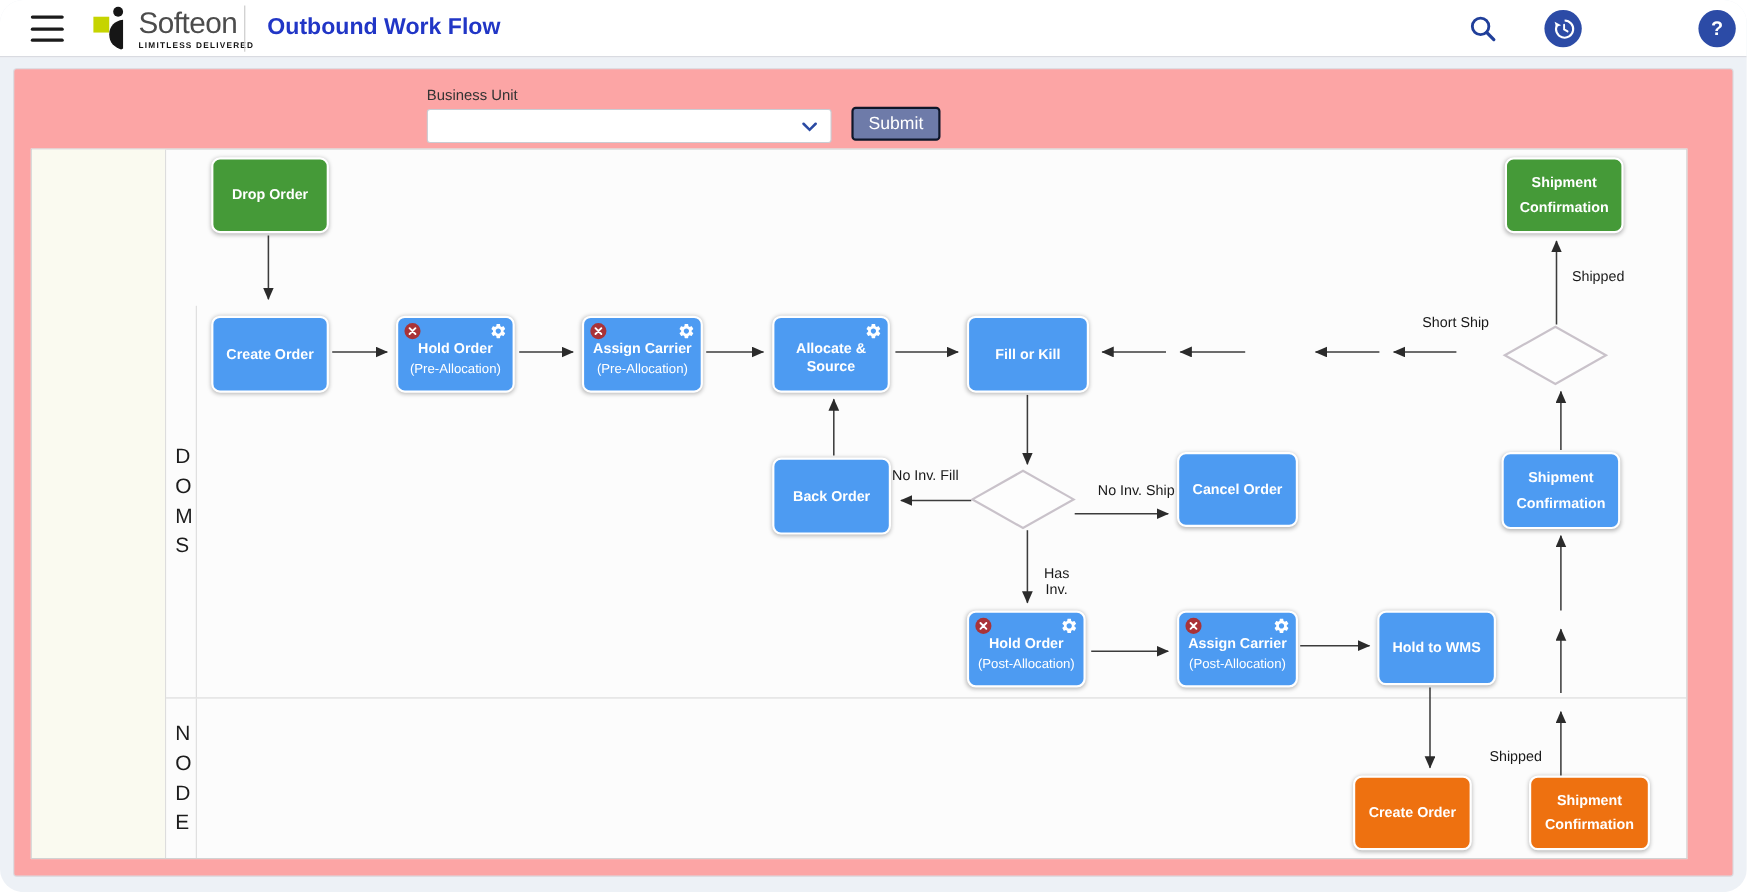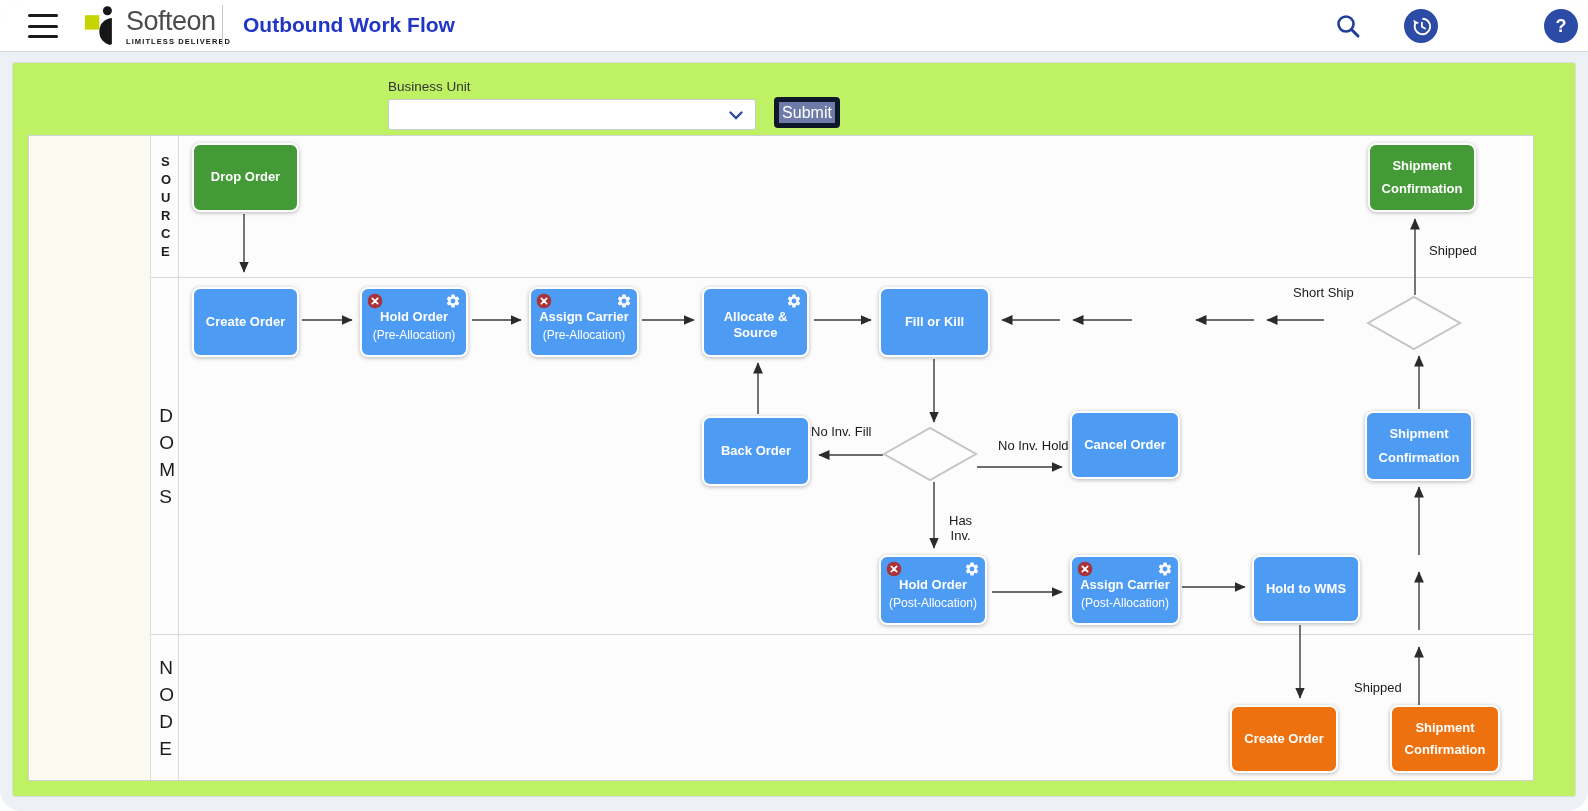--- a/index.html
+++ b/index.html
@@ -14,25 +14,25 @@
   .brand-text { display:flex; flex-direction:column; }
   .brand-name { font-size:27px; color:#4c4c4c; letter-spacing:-0.5px; line-height:30px; }
   .brand-tagline { font-size:7.5px; font-weight:bold; color:#141414; letter-spacing:1.1px; margin-top:1px; }
   .bar-divider { position:absolute; left:222px; top:5px; height:42px; width:1px; background:#c7c7c7; }
   .page-title { position:absolute; left:243px; top:13px; font-size:21px; font-weight:bold; color:#2136c6; }
   .icon-btn { position:absolute; background:none; border:none; cursor:pointer; }
   .round-icon { width:34px; height:34px; border-radius:50%; background:#2c4ba6; display:flex; align-items:center; justify-content:center; color:#fff; }
   .help-q { font-size:18px; font-weight:bold; color:#fff; }
 
   
-  .card { position:absolute; left:12px; top:62px; width:1564px; height:735px; background:#bef264; border:1px solid #d9dce1; border-radius:3px; }
+  .card { position:absolute; left:12px; top:62px; width:1564px; height:735px; background:#fca5a5; border:1px solid #d9dce1; border-radius:3px; }
   .bu-label { position:absolute; left:375px; top:16px; font-size:13.5px; color:#333; }
   .bu-select { position:absolute; left:375px; top:36px; width:368px; height:31px; background:#fff; border:1px solid #c9ccd3; border-radius:3px; cursor:pointer; }
   .bu-select svg { position:absolute; right:12px; top:11px; }
-  .submit-btn { position:absolute; left:761px; top:34px; width:66px; height:31px; background:#6e7ba9; color:#fff; font-size:16px; border:5px solid #0f172a; border-radius:4px; cursor:pointer; font-family:"Liberation Sans",sans-serif; }
+  .submit-btn { position:absolute; left:761px; top:34px; width:81px; height:31px; background:#6e7ba9; color:#fff; font-size:16px; border:2px solid #0f172a; border-radius:4px; cursor:pointer; font-family:"Liberation Sans",sans-serif; }
 
   
   .diagram { position:absolute; left:15px; top:72px; width:1506px; height:646px; background:#fcfcfc; border:1px solid #d2d2d2; }
   .side-panel { position:absolute; left:0; top:0; width:122px; height:644px; background:#fafaf0; border-right:1px solid #dddddd; }
   .lane-row { position:absolute; left:122px; width:1382px; border-bottom:1px solid #d9d9d9; }
   .lane-row.last { border-bottom:none; }
   .lane-label-cell { position:absolute; left:0; top:0; bottom:0; width:28px; border-right:1px solid #dddddd; display:flex; align-items:center; justify-content:center; }
   .lane-letters { width:1ch; text-align:center; word-break:break-all; color:#1c1c1c; }
   .lane-letters.src { font-size:13px; font-weight:bold; line-height:18px; }
   .lane-letters.big { font-size:19px; line-height:27px; }
@@ -114,25 +114,20 @@
       <svg width="14" height="9" viewBox="0 0 14 9">
         <path d="M1.5 1.5 L7 7 L12.5 1.5" fill="none" stroke="#2a4aa3" stroke-width="2.3" stroke-linecap="round"></path>
       </svg>
     </div>
     <button class="submit-btn">Submit</button>
 
     <div class="diagram">
 
       <div class="side-panel"></div>
 
-      <div class="lane-row" style="top:0; height:142px;">
-        <div class="lane-label-cell">
-          <div class="lane-letters src">SOURCE</div>
-        </div>
-      </div>
       <div class="lane-row" style="top:142px; height:357px;">
         <div class="lane-label-cell">
           <div class="lane-letters big">DOMS</div>
         </div>
       </div>
       <div class="lane-row last" style="top:499px; height:145px;">
         <div class="lane-label-cell">
           <div class="lane-letters big">NODE</div>
         </div>
       </div>
@@ -167,21 +162,21 @@
           <path d="M1390,273 V220" marker-end="url(#ah)"></path>
           <path d="M1386,159 V83" marker-end="url(#ah)"></path>
         </g>
         <polygon points="855,318 901,292 947,318 901,344" fill="#fdfdfd" stroke="#c9c2ca" stroke-width="2"></polygon>
         <polygon points="1339,187 1385,161 1431,187 1385,213" fill="#fdfdfd" stroke="#c9c2ca" stroke-width="2"></polygon>
       </svg>
 
       <div class="edge-label" style="left:1400px; top:107px;">Shipped</div>
       <div class="edge-label" style="left:1264px; top:149px;">Short Ship</div>
       <div class="edge-label" style="left:782px; top:288px;">No Inv. Fill</div>
-      <div class="edge-label" style="left:969px; top:302px;">No Inv. Hold</div>
+      <div class="edge-label" style="left:969px; top:302px;">No Inv. Ship</div>
       <div class="edge-label" style="left:920px; top:377px;text-align:center;">
         <span>Has</span><br>
         <span>Inv.</span>
       </div>
       <div class="edge-label" style="left:1325px; top:544px;">Shipped</div>
 
       <div class="node green" style="left:163px; top:7px; width:107px; height:69px;">
         <div>Drop Order</div>
       </div>
 

